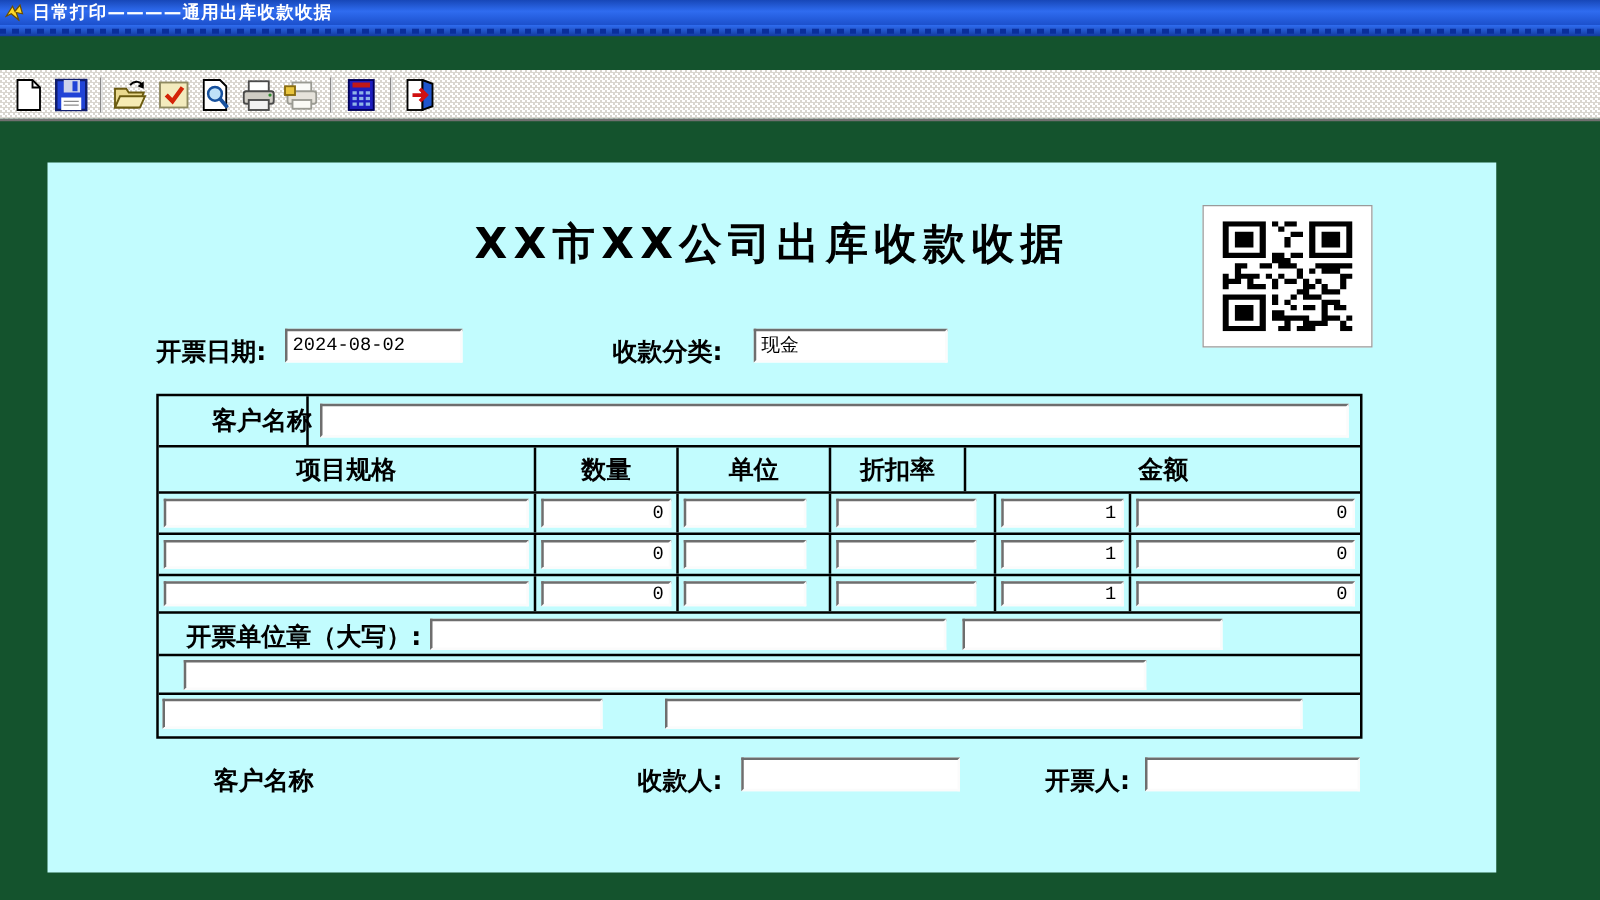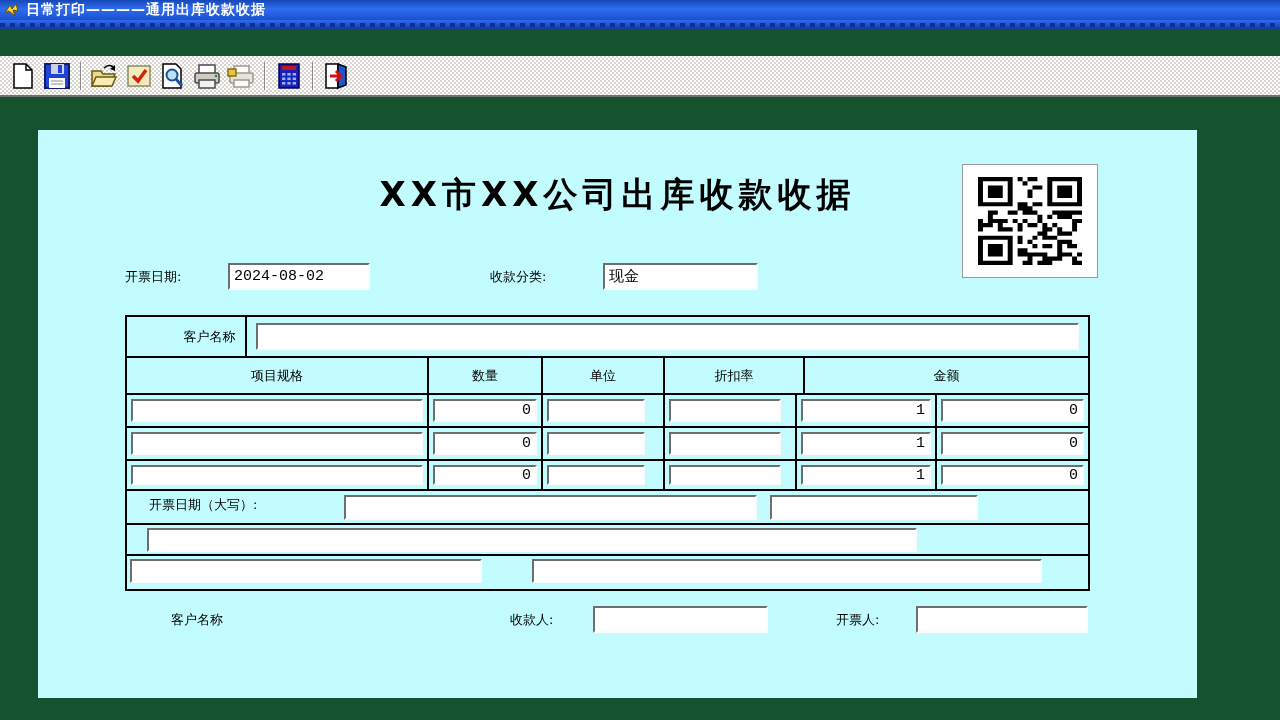--- a/index.html
+++ b/index.html
@@ -31,21 +31,21 @@
   
   #toolbar { position:absolute; left:0; top:56px; width:1280px; height:41px;
     display:flex; align-items:center; border-bottom:2px solid #707070; padding-left:6px; }
   .tbtn { width:34px; height:32px; display:flex; align-items:center; justify-content:center; }
   .tsep { width:2px; height:28px; background:#8a8a8a; border-right:1px solid #fff; margin:0 6px; }
 
   
   #panel { position:absolute; left:38px; top:130px; width:1159px; height:568px;
     background:#c2fcfe; }
   .abs { position:absolute; }
-  .lbl { font-weight:normal; color:#000; font-size:13px; white-space:nowrap; }
+  .lbl { font-weight:bold; color:#000; font-size:20px; white-space:nowrap; }
 
   #form-title { left:0; top:42px; width:100%; text-align:center; font-size:34px;
     font-weight:bold; letter-spacing:5px; color:#000; }
 
   #qr-box { left:924px; top:34px; width:136px; height:114px; background:#fff;
     border:1px solid #9a9a9a; display:flex; align-items:center; justify-content:center; }
 
   
   .inp { background:#fff; border:0; outline:none; font-size:15px; color:#000;
     border-top:2px solid #6e6e6e; border-left:2px solid #6e6e6e;
@@ -62,21 +62,21 @@
   .cell-inp { position:absolute; left:4px; right:4px; top:4px; bottom:4px; width:auto; }
 
   #row-customer { height:41px; }
   #row-head { height:37px; }
   .row-item { height:33px; }
   #row-item-3 { height:30px; }
   #row-total { height:34px; border-bottom:2px solid #000; }
   #row-remark { height:31px; border-bottom:2px solid #000; }
   #row-extra { height:32px; }
 
-  .c0{width:302px;} .c1{width:114px;} .c2{width:122px;} .c3{width:132px;} .c4{width:140px;} .c5{width:173px; flex:1;}
+  .c0{width:302px;} .c1{width:114px;} .c2{width:122px;} .c3{width:132px;} .c4{width:108px;} .c5{width:173px; flex:1;}
 </style>
 </head>
 <body>
 
 <div id="screen">
 
   <div id="titlebar">
     <svg width="16" height="14" viewBox="0 0 16 14">
       <path d="M1 10 L6 2 L8 6 L12 1 L14 8 L9 7 L11 13 L5 8 Z" fill="#ffd928" stroke="#6b4e00" stroke-width="1"></path>
     </svg>
@@ -260,21 +260,21 @@
           </div>
         <div class="tcell c4">
             <input class="inp cell-inp num" value="1" style="">
           </div>
         <div class="tcell c5">
             <input class="inp cell-inp num" value="0" style="">
           </div>
       </div>
 
       <div class="trow" id="row-total">
-        <span class="lbl" style="position:absolute; left:22px; top:5px;">开票日期（大写）:</span>
+        <span class="lbl" style="position:absolute; left:22px; top:5px;">开票单位章（大写）:</span>
         <input class="inp" style="position: absolute; left: 217px; top: 4px; width: 413px; height: 25px;" value="">
         <input class="inp" style="position: absolute; left: 643px; top: 4px; width: 208px; height: 25px;" value="">
       </div>
 
       <div class="trow" id="row-remark">
         <input class="inp" style="position: absolute; left: 20px; top: 3px; width: 770px; height: 24px;" value="">
       </div>
 
       <div class="trow" id="row-extra">
         <input class="inp" style="position: absolute; left: 3px; top: 3px; width: 352px; height: 24px;" value="">

